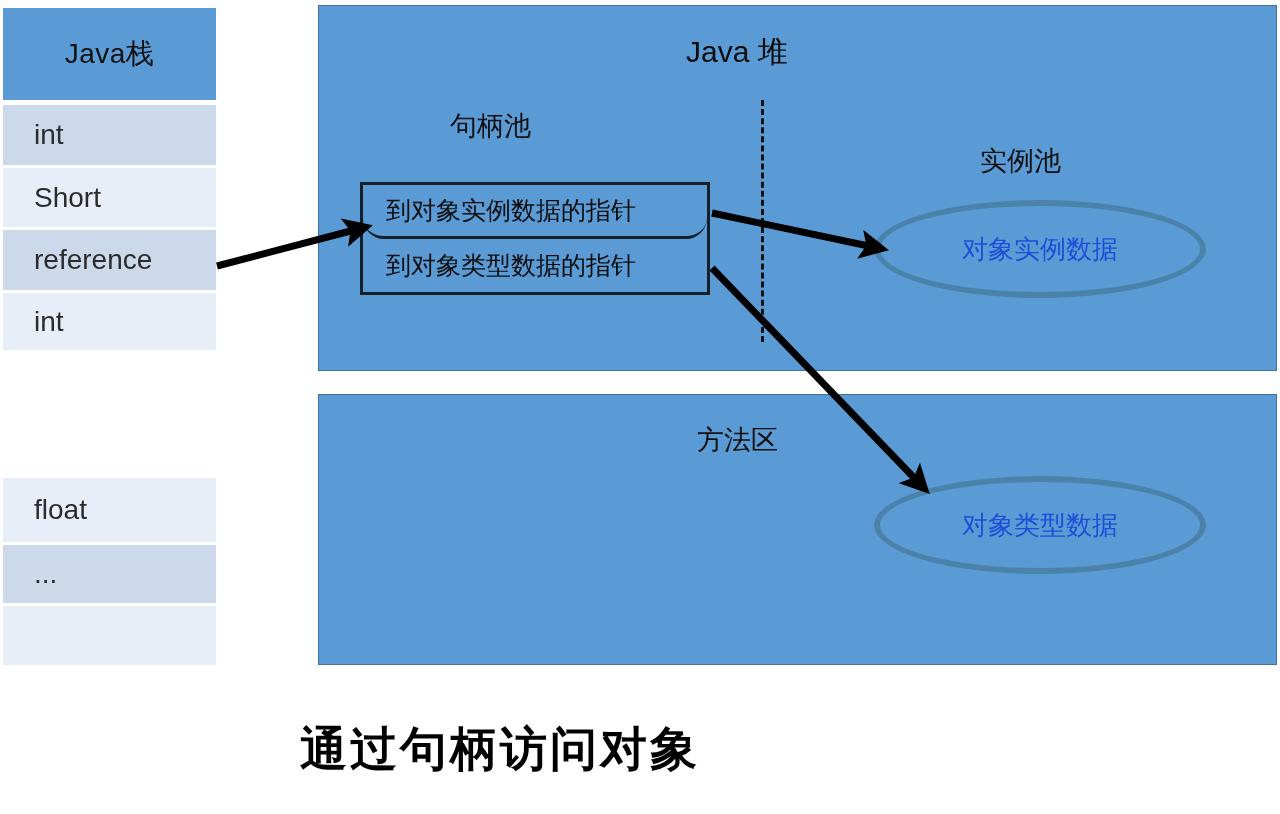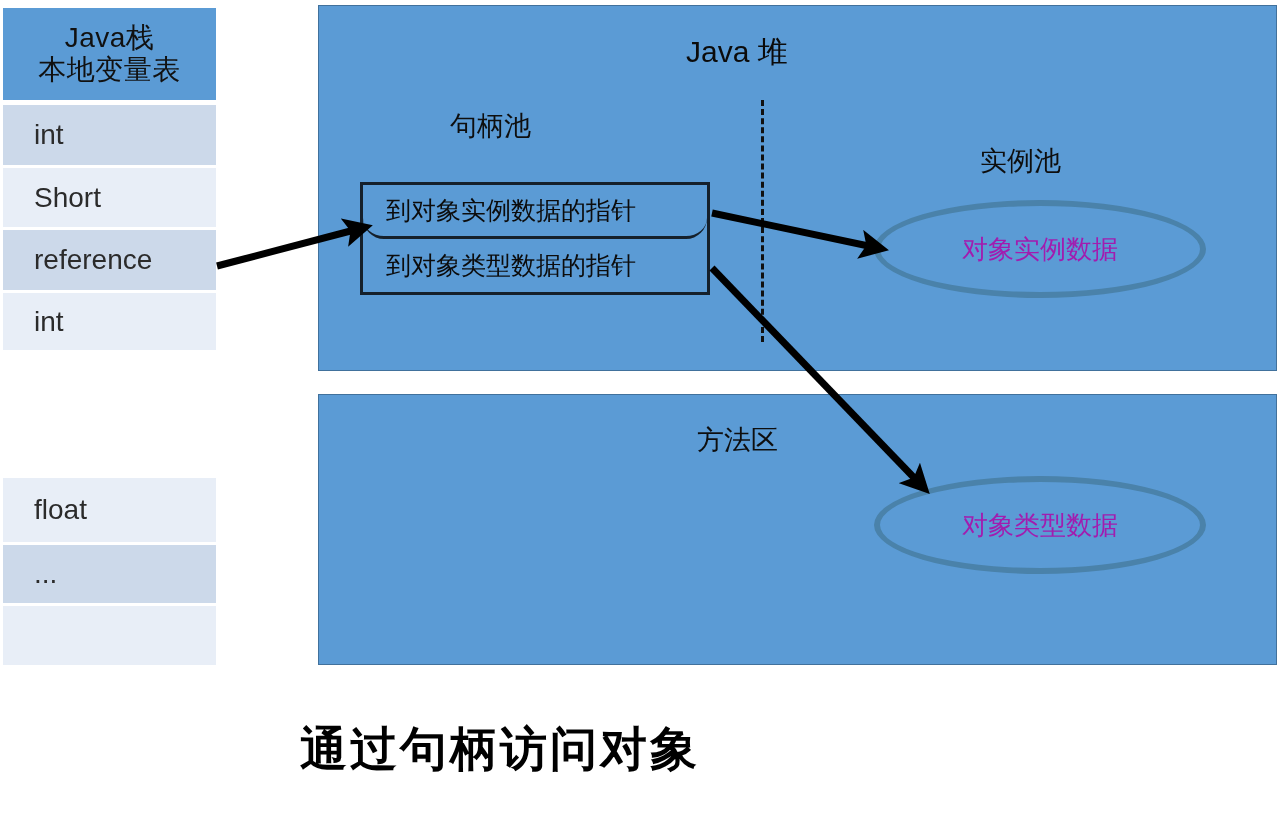--- a/index.html
+++ b/index.html
@@ -130,21 +130,21 @@
   
   .oval {
     position: absolute;
     border: 6px solid #4a82aa;
     border-radius: 50%;
     box-sizing: border-box;
     display: flex;
     align-items: center;
     justify-content: center;
     font-size: 26px;
-    color: #a21caf;
+    color: #1d4ed8;
     white-space: nowrap;
     background: transparent;
   }
   #instance-oval {
     left: 874px;
     top: 200px;
     width: 332px;
     height: 98px;
   }
   #classdata-oval {
@@ -176,21 +176,20 @@
     letter-spacing: 3px;
     white-space: nowrap;
   }
 </style>
 </head>
 <body>
 
 <div id="stack-panel">
   <div class="stack-header">
     <span>Java栈</span>
-    <span>本地变量表</span>
   </div>
 
 <div class="stack-row tone-a" style="top: 105px; height: 60px;">
       <span>int</span>
     </div>
     <div class="stack-row tone-a" style="top: 230px; height: 60px;">
       <span>reference</span>
     </div>
     <div class="stack-row tone-b" style="top: 168px; height: 59px;">
       <span>Short</span>

